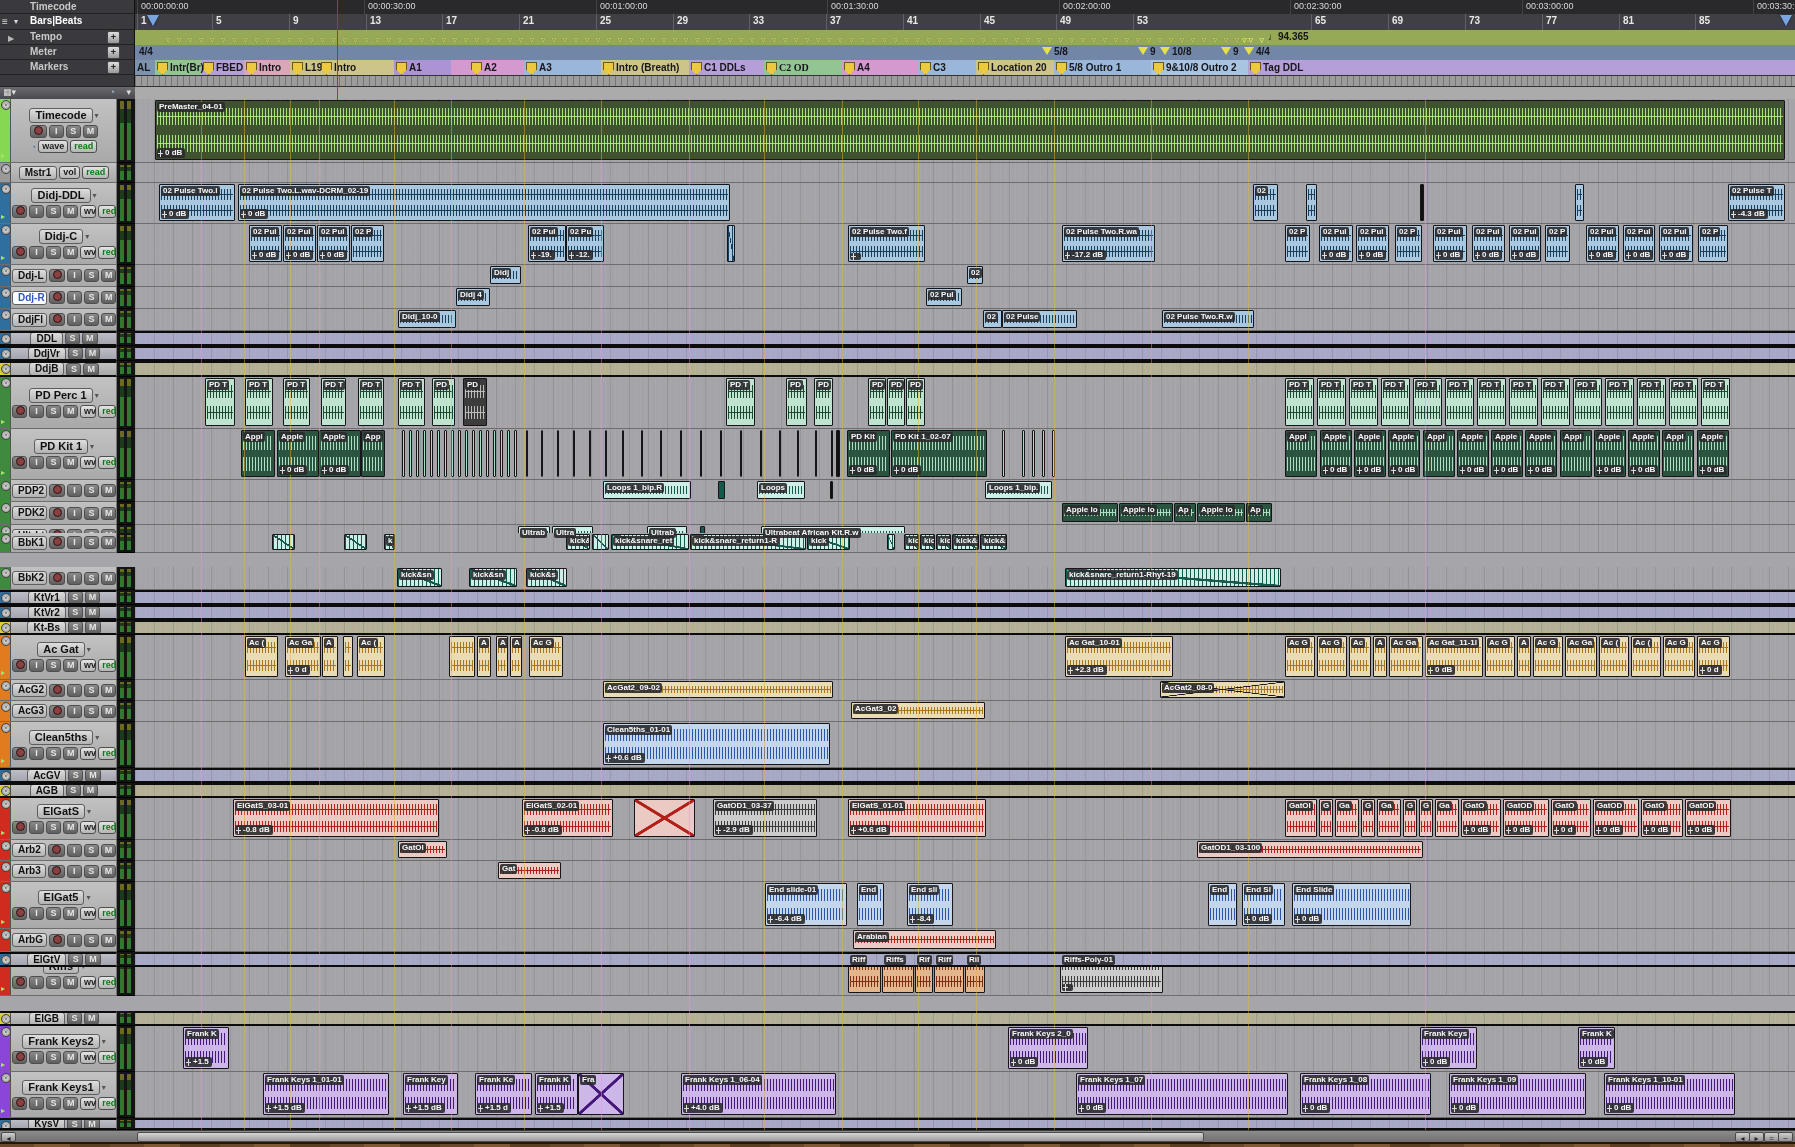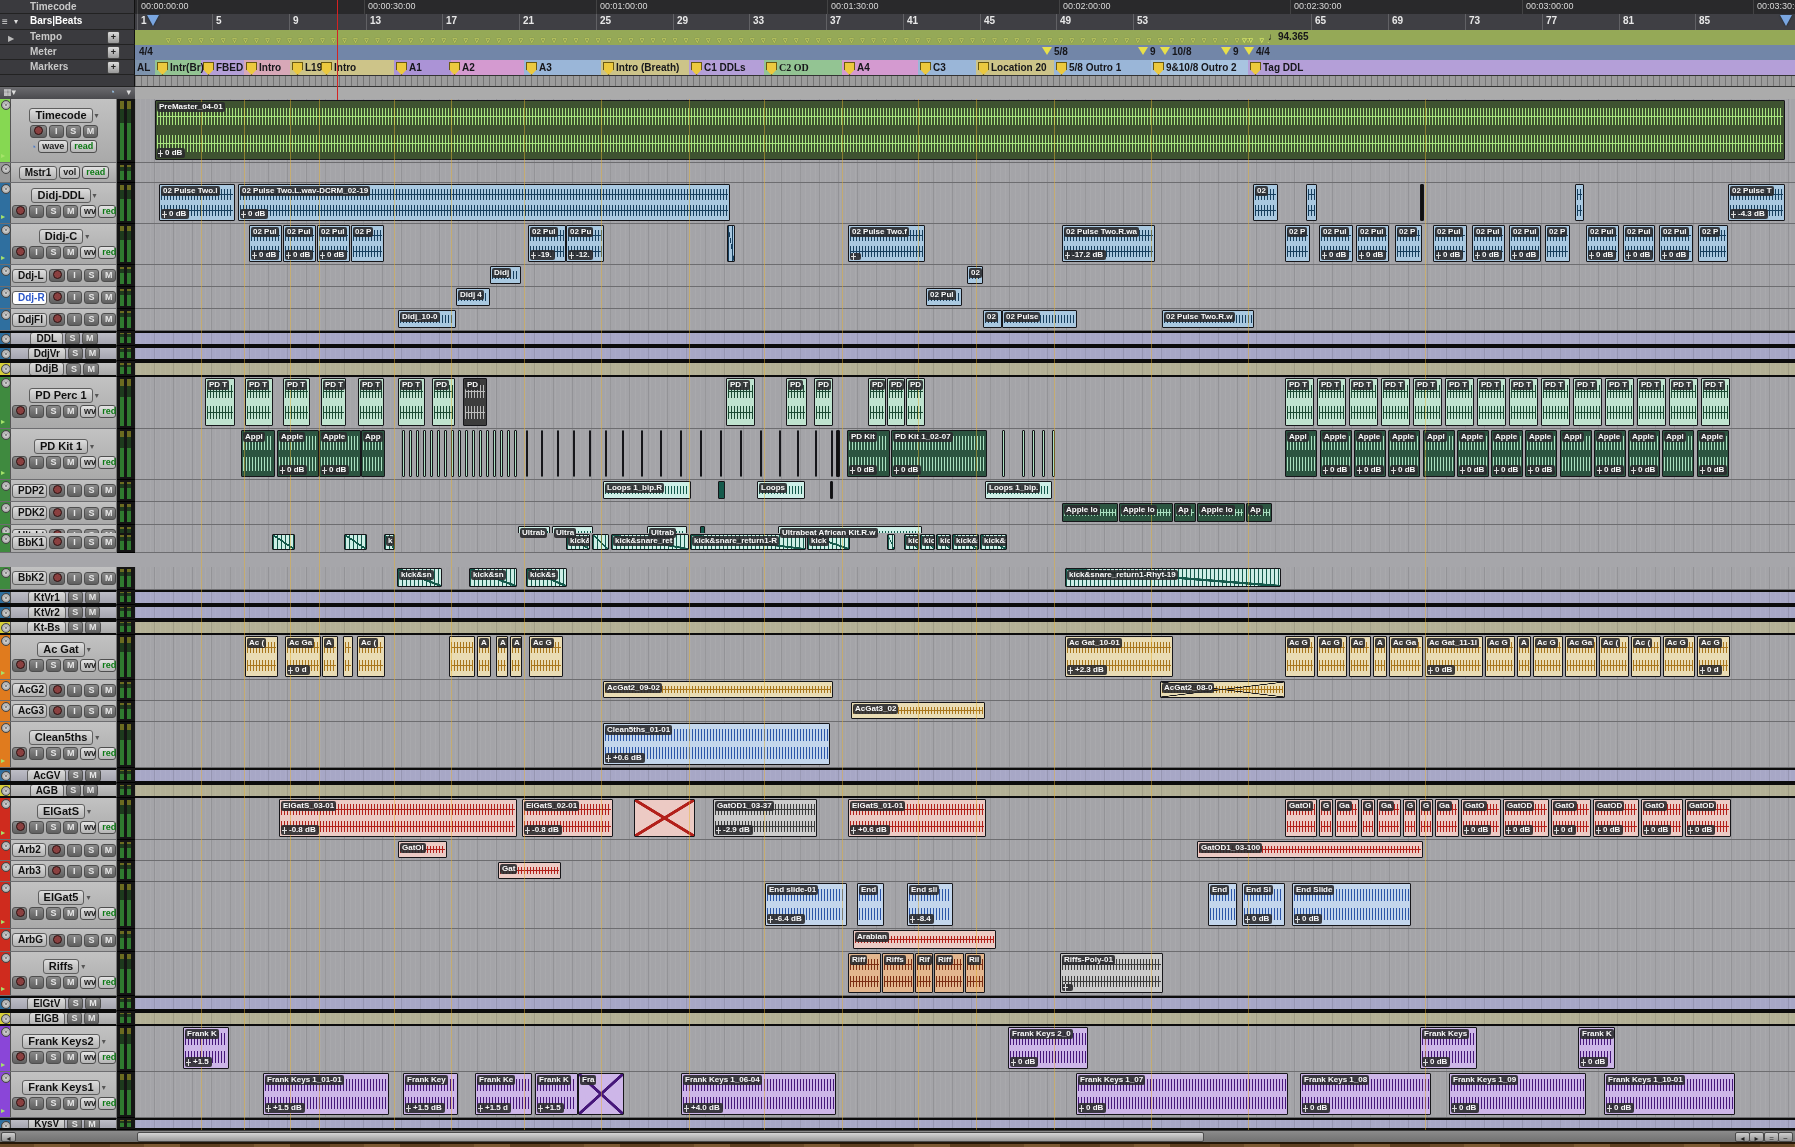--- a/index.html
+++ b/index.html
@@ -224,21 +224,21 @@
             <span class="mk-txt">L19</span>
           </div>
           <div class="mk-flag" style="left: 186px;">
             <div class="flag-ico"></div>
             <span class="mk-txt">Intro</span>
           </div>
           <div class="mk-flag" style="left: 261px;">
             <div class="flag-ico"></div>
             <span class="mk-txt">A1</span>
           </div>
-          <div class="mk-flag" style="left: 314px;">
+          <div class="mk-flag" style="left: 336px;">
             <div class="flag-ico"></div>
             <span class="mk-txt">A2</span>
           </div>
           <div class="mk-flag" style="left: 391px;">
             <div class="flag-ico"></div>
             <span class="mk-txt">A3</span>
           </div>
           <div class="mk-flag" style="left: 468px;">
             <div class="flag-ico"></div>
             <span class="mk-txt">Intro (Breath)</span>
@@ -1250,21 +1250,21 @@
           </div>
           <div class="clip" style="left: 417px; width: 41px; --bg: #cdeee6; --wc: #14594b;">
             <div class="wv" style="top: 28%; height: 44%;"></div>
             <div class="clbl">Ultra</div>
           </div>
           <div class="clip" style="left: 512px; width: 40px; --bg: #cdeee6; --wc: #14594b;">
             <div class="wv" style="top: 28%; height: 44%;"></div>
             <div class="clbl">Ultrab</div>
           </div>
           <div class="clip" style="left: 565px; width: 5px; --bg: #cdeee6; --wc: #14594b; background: rgb(20, 89, 75);"></div>
-          <div class="clip" style="left: 643px; width: 144px; --bg: #cdeee6; --wc: #14594b;">
+          <div class="clip" style="left: 626px; width: 144px; --bg: #cdeee6; --wc: #14594b;">
             <div class="wv" style="top: 28%; height: 44%;"></div>
             <div class="clbl">Ultrabeat African Kit.R.w</div>
           </div>
         </div>
       </div>
       <div class="trow" style="top: 533px; height: 20px;">
         <div class="thdr">
           <div class="tstrip" style="background: rgb(63, 138, 63);">
             <div class="cv">˅</div>
           </div>
@@ -1728,21 +1728,21 @@
               <div class="chip ">wv</div>
               <div class="chip gr">red</div>
             </div>
           </div>
         </div>
         <div class="tmeter" style="left: 117px; top: 0px; bottom: 0px;">
           <div class="b" style="left: 3px;"></div>
           <div class="b" style="left: 10px;"></div>
         </div>
         <div class="lane">
-          <div class="clip" style="left: 98px; width: 238px; margin-left: 46px; --bg: #eccac4; --wc: #b2201a;">
+          <div class="clip" style="left: 98px; width: 206px; --bg: #eccac4; --wc: #b2201a;">
             <div class="wv" style="top: 12%; height: 30%;"></div>
             <div class="wv" style="bottom: 12%; height: 30%;"></div>
             <div class="clbl">ElGatS_03-01</div>
             <div class="cgain">
               <span class="fad"></span>
               <span>-0.8 dB</span>
             </div>
           </div>
           <div class="clip" style="left: 387px; width: 91px; --bg: #eccac4; --wc: #b2201a;">
             <div class="wv" style="top: 12%; height: 30%;"></div>
@@ -2079,21 +2079,21 @@
             <div class="wv" style="top: 12%; height: 30%;"></div>
             <div class="wv" style="bottom: 12%; height: 30%;"></div>
             <div class="clbl">Riffs-Poly-01</div>
             <div class="cgain">
               <span class="fad"></span>
               <span></span>
             </div>
           </div>
         </div>
       </div>
-      <div class="trow" style="top: 996px; height: 15px;">
+      <div class="trow" style="top: 952px; height: 15px;">
         <div class="thdr lav">
           <div class="tstrip" style="background: rgb(47, 111, 159);">
             <div class="cv">˅</div>
           </div>
           <div class="thbody">
             <div class="thline">
               <div class="tname small">ElGtV</div>
               <div class="chip dk">S</div>
               <div class="chip dk">M</div>
             </div>

